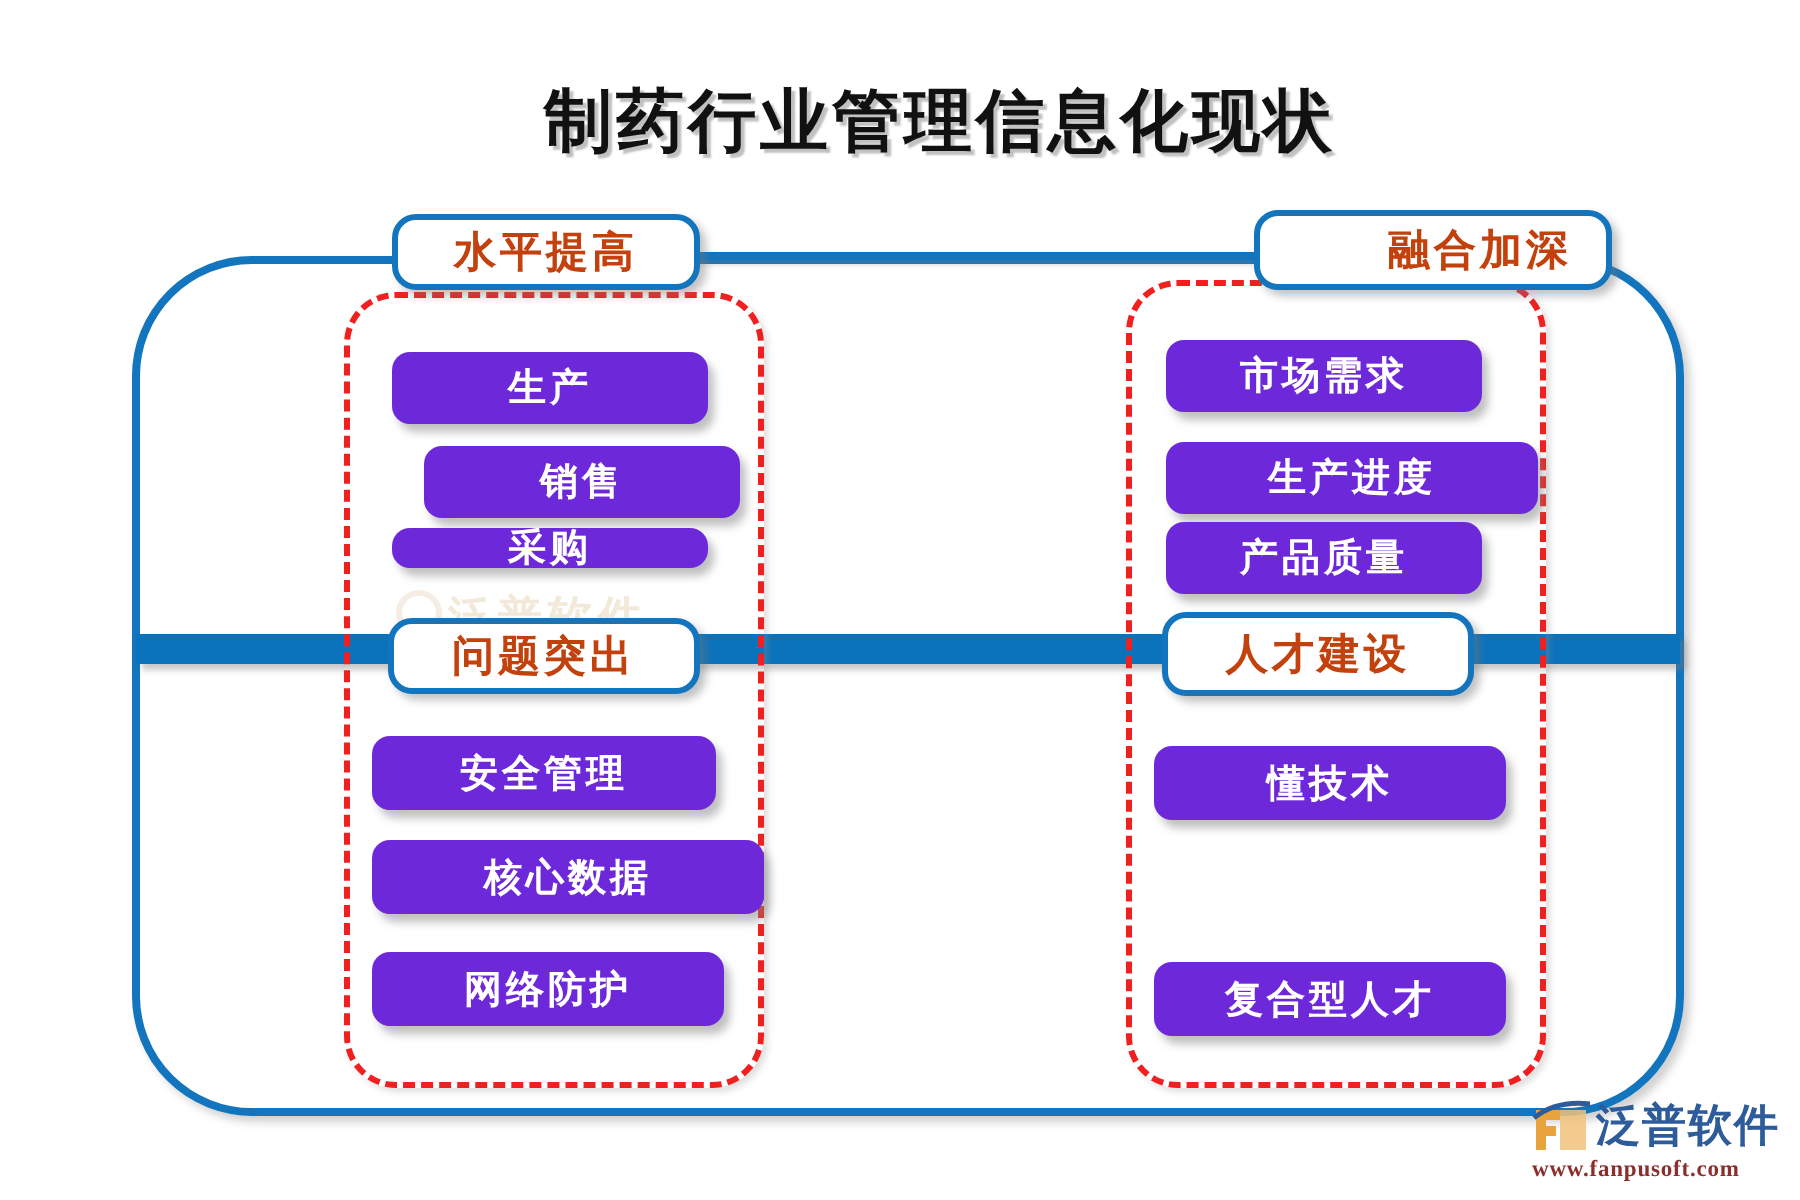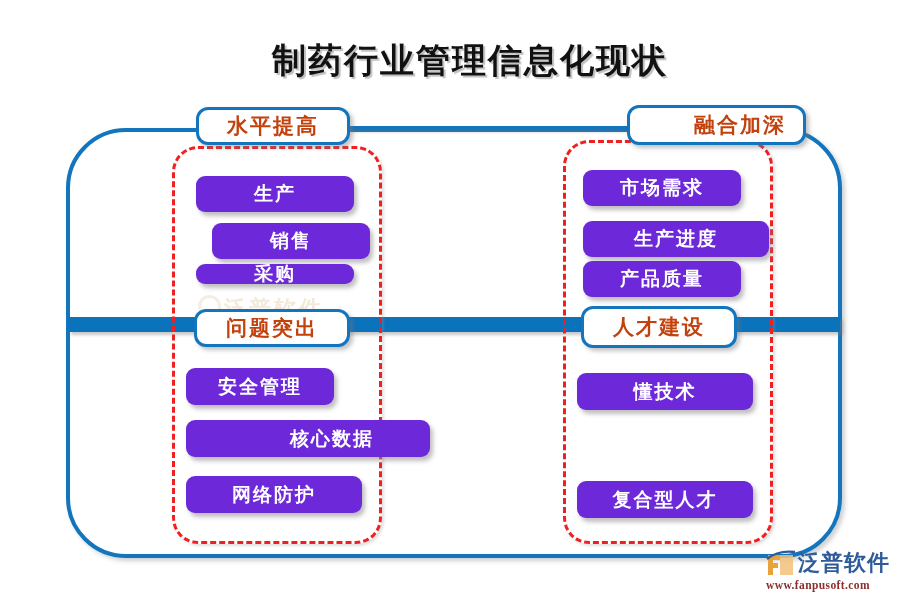--- a/index.html
+++ b/index.html
@@ -127,22 +127,22 @@
   <div class="label-box lb-r2">人才建设</div>
 
   <div class="gold" style="left:196px;top:176px;width:158px;height:36px;">生产</div>
   <div class="gold" style="left:212px;top:223px;width:158px;height:36px;">销售</div>
   <div class="gold" style="left:196px;top:264px;width:158px;height:20px;">采购</div>
 
   <div class="gold" style="left:583px;top:170px;width:158px;height:36px;">市场需求</div>
   <div class="gold" style="left:583px;top:221px;width:186px;height:36px;">生产进度</div>
   <div class="gold" style="left:583px;top:261px;width:158px;height:36px;">产品质量</div>
 
-  <div class="gold" style="left:186px;top:368px;width:148px;height:37px;">安全管理</div>
-  <div class="gold" style="left:186px;top:420px;width:196px;height:37px;padding-left:48px;">核心数据</div>
+  <div class="gold" style="left:186px;top:368px;width:172px;height:37px;">安全管理</div>
+  <div class="gold" style="left:186px;top:420px;width:196px;height:37px;">核心数据</div>
   <div class="gold" style="left:186px;top:476px;width:176px;height:37px;">网络防护</div>
 
   <div class="gold" style="left:577px;top:373px;width:176px;height:37px;">懂技术</div>
   <div class="gold" style="left:577px;top:481px;width:176px;height:37px;">复合型人才</div>
 
   <div class="brand">
     <div class="brand-row">
       <span class="brand-mark">
         <svg width="30" height="27" viewBox="0 0 30 27" xmlns="http://www.w3.org/2000/svg">
           <path d="M2 5 L14 5 L14 10 L7 10 L7 13 L12 13 L12 18 L7 18 L7 25 L2 25 Z" fill="#E8A33D"></path>

